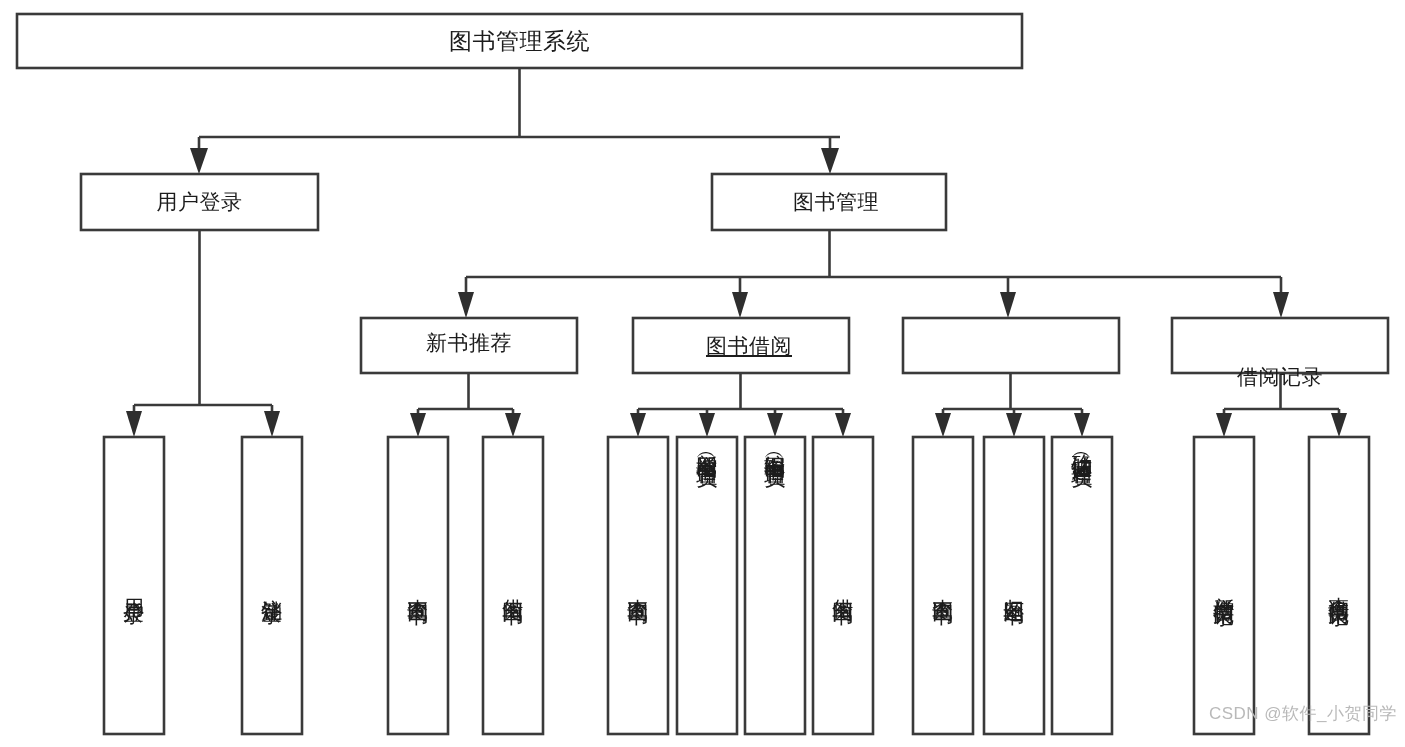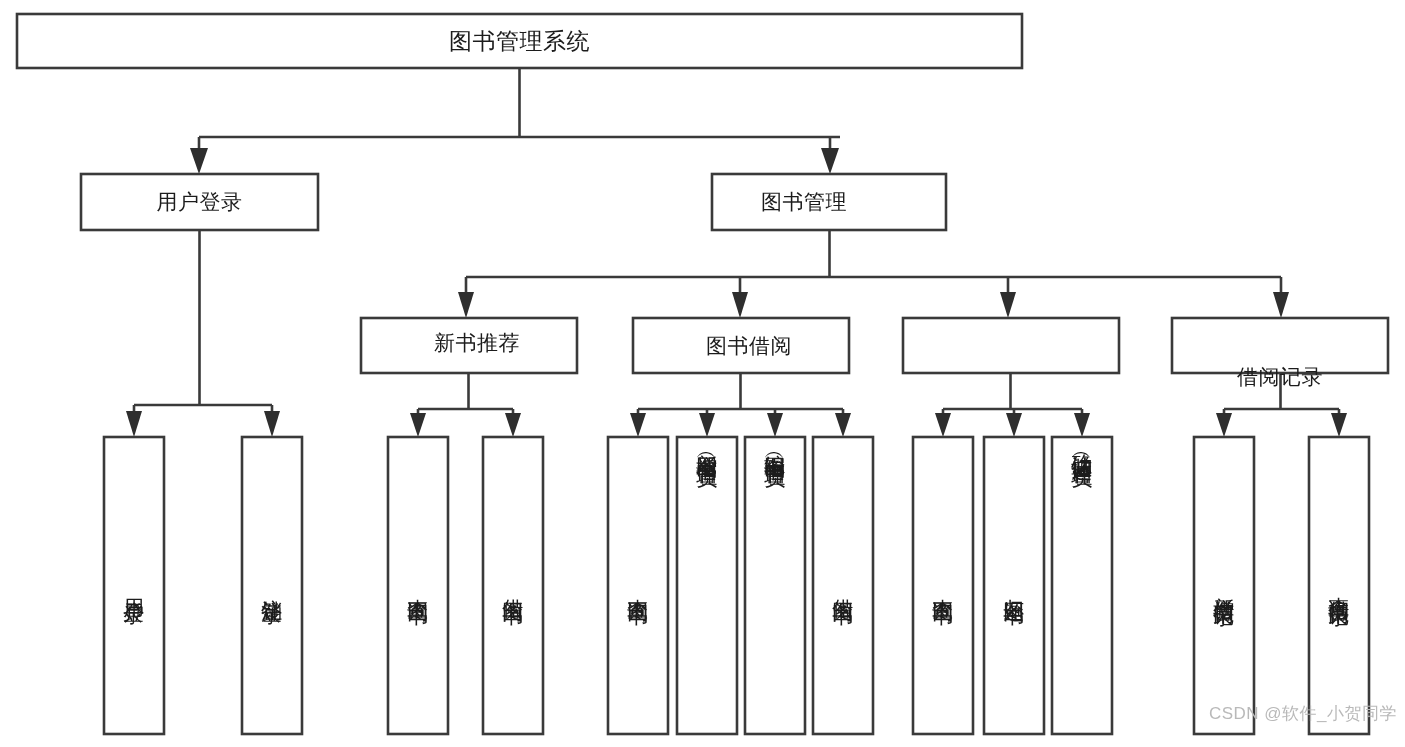--- a/index.html
+++ b/index.html
@@ -176,24 +176,24 @@
     <rect class="node-rect" x="913" y="437" width="60" height="297"></rect>
     <rect class="node-rect" x="984" y="437" width="60" height="297"></rect>
     <rect class="node-rect" x="1052" y="437" width="60" height="297"></rect>
     <rect class="node-rect" x="1194" y="437" width="60" height="297"></rect>
     <rect class="node-rect" x="1309" y="437" width="60" height="297"></rect>
   </svg>
 
   <div class="node-label-h" style="left:17px;  top:14px;  width:1005px; height:54px;  font-size:23px;">图书管理系统</div>
 
   <div class="node-label-h" style="left:81px;  top:174px; width:237px; height:56px;">用户登录</div>
-  <div class="node-label-h" style="left:680px; top:174px; width:248px; height:56px;">图书管理</div>
-
-  <div class="node-label-h" style="left:361px;  top:318px; width:216px; height:49px;margin-left:8px;">新书推荐</div>
-  <div class="node-label-h" style="left:633px;  top:318px; width:232px; height:55px;">图书借阅</div>
+  <div class="node-label-h" style="left:712px; top:174px; width:248px; height:56px;">图书管理</div>
+
+  <div class="node-label-h" style="left:361px;  top:318px; width:216px; height:49px;">新书推荐</div>
+  <div class="node-label-h" style="left:633px;  top:318px; width:232px; height:55px;text-decoration:underline;">图书借阅</div>
   <div class="node-label-h" style="left:1172px; top:318px; width:216px; height:55px;margin-top:31px;">借阅记录</div>
 
   <div class="node-label-v" style="left:104px;  top:437px; width:60px; height:297px;">用户登录</div>
   <div class="node-label-v" style="left:242px;  top:437px; width:60px; height:297px;">注销登录</div>
   <div class="node-label-v" style="left:388px;  top:437px; width:60px; height:297px;">查询图书</div>
   <div class="node-label-v" style="left:483px;  top:437px; width:60px; height:297px;">借阅图书</div>
   <div class="node-label-v" style="left:608px;  top:437px; width:60px; height:297px;">查询图书</div>
   <div class="node-label-v" style="left:677px;  top:437px; width:60px; height:297px; justify-content:flex-start;">新增图书（管理员）</div>
   <div class="node-label-v" style="left:745px;  top:437px; width:60px; height:297px; justify-content:flex-start;">编辑图书（管理员）</div>
   <div class="node-label-v" style="left:813px;  top:437px; width:60px; height:297px;">借阅图书</div>

